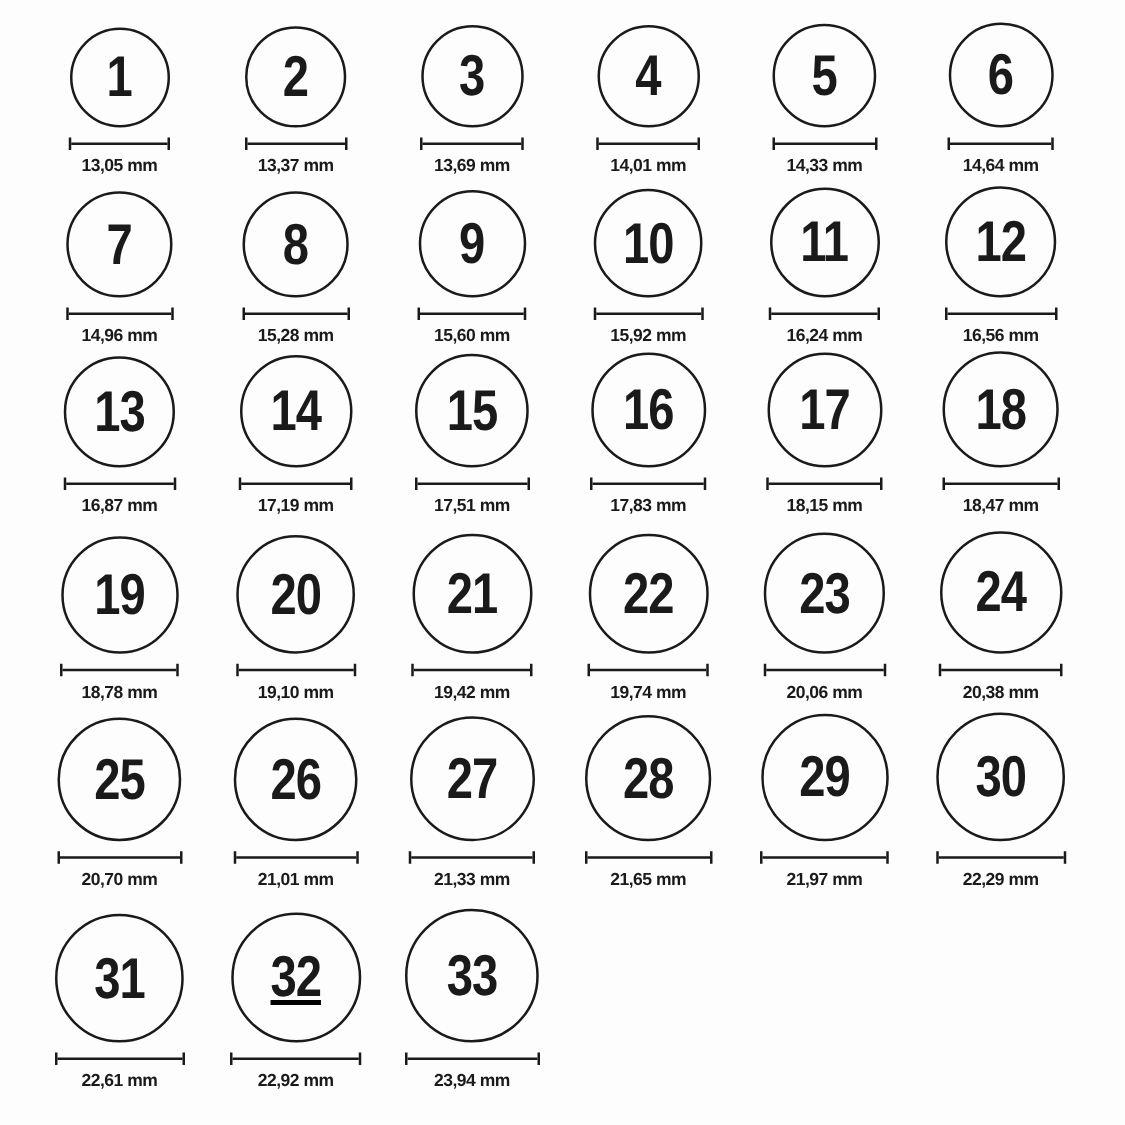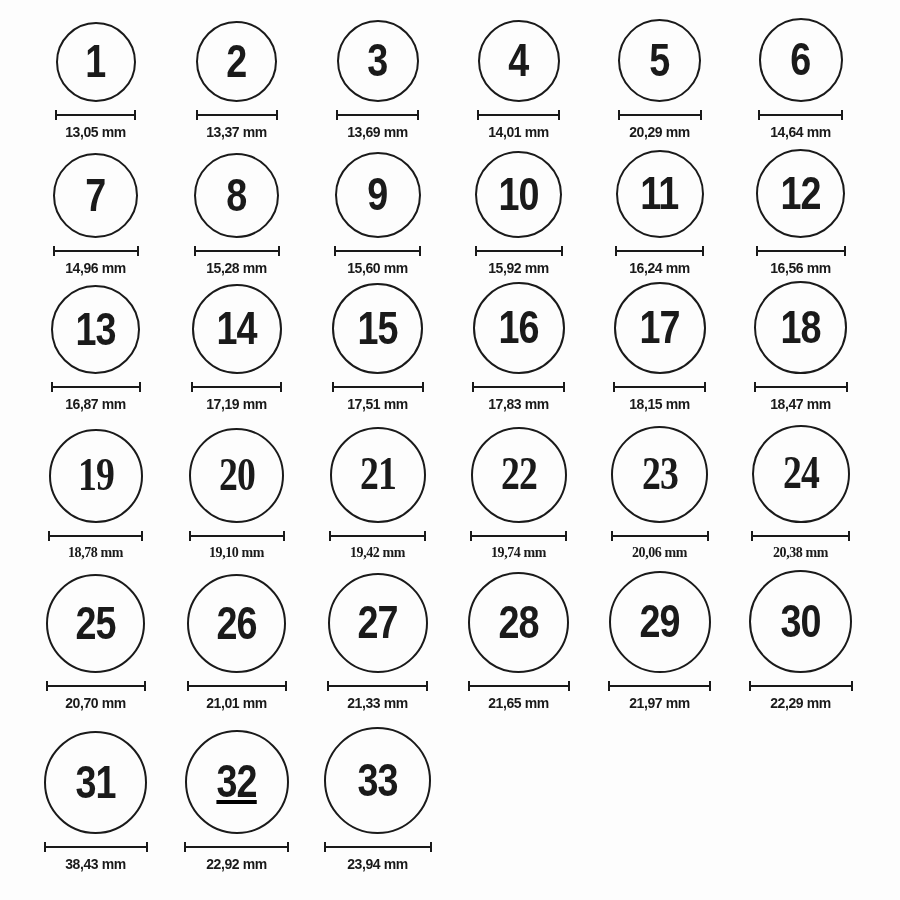--- a/index.html
+++ b/index.html
@@ -109,21 +109,21 @@
           <span class="num">4</span>
         </div>
         <div class="measure" style="width: 79px;"></div>
         <div class="mm-label">14,01 mm</div>
       </div>
       <div class="cell">
         <div class="circle" style="width: 83px; height: 83px;">
           <span class="num">5</span>
         </div>
         <div class="measure" style="width: 80px;"></div>
-        <div class="mm-label">20,29 mm</div>
+        <div class="mm-label">14,33 mm</div>
       </div>
       <div class="cell">
         <div class="circle" style="width: 84px; height: 84px;">
           <span class="num">6</span>
         </div>
         <div class="measure" style="width: 81px;"></div>
         <div class="mm-label">14,64 mm</div>
       </div>
     </div>
     <div class="row" style="height: 136px;">
@@ -207,21 +207,21 @@
         <div class="mm-label">18,15 mm</div>
       </div>
       <div class="cell">
         <div class="circle" style="width: 93px; height: 93px;">
           <span class="num">18</span>
         </div>
         <div class="measure" style="width: 90px;"></div>
         <div class="mm-label">18,47 mm</div>
       </div>
     </div>
-    <div class="row" style="height: 149px; font-family: Liberation Serif, serif;">
+    <div class="row" style="height: 149px;">
       <div class="cell">
         <div class="circle" style="width: 94px; height: 94px;">
           <span class="num">19</span>
         </div>
         <div class="measure" style="width: 91px;"></div>
         <div class="mm-label">18,78 mm</div>
       </div>
       <div class="cell">
         <div class="circle" style="width: 95px; height: 95px;">
           <span class="num">20</span>
@@ -301,21 +301,21 @@
         <div class="measure" style="width: 100px;"></div>
         <div class="mm-label">22,29 mm</div>
       </div>
     </div>
     <div class="row" style="height: 161px;">
       <div class="cell">
         <div class="circle" style="width: 103px; height: 103px;">
           <span class="num">31</span>
         </div>
         <div class="measure" style="width: 100px;"></div>
-        <div class="mm-label">38,43 mm</div>
+        <div class="mm-label">22,61 mm</div>
       </div>
       <div class="cell">
         <div class="circle" style="width: 104px; height: 104px; text-decoration: underline;">
           <span class="num">32</span>
         </div>
         <div class="measure" style="width: 101px;"></div>
         <div class="mm-label">22,92 mm</div>
       </div>
       <div class="cell">
         <div class="circle" style="width: 107px; height: 107px; text-align: center;">

